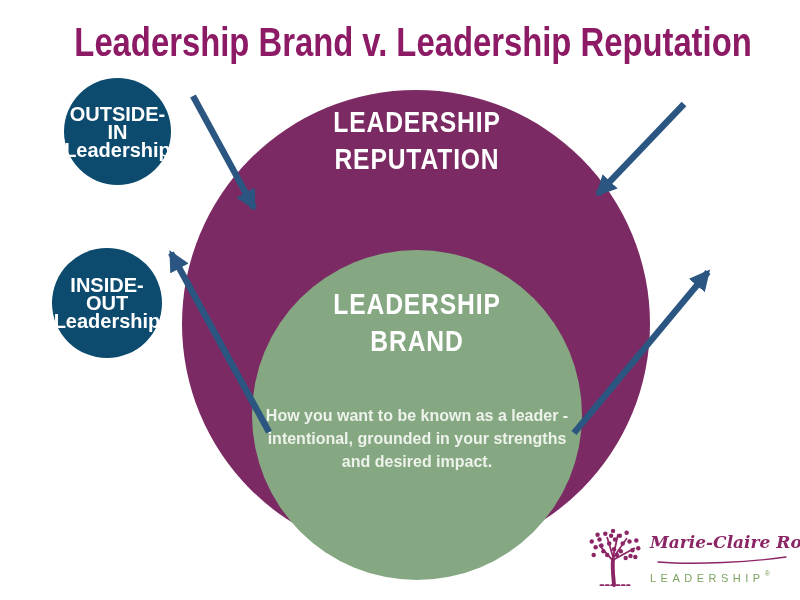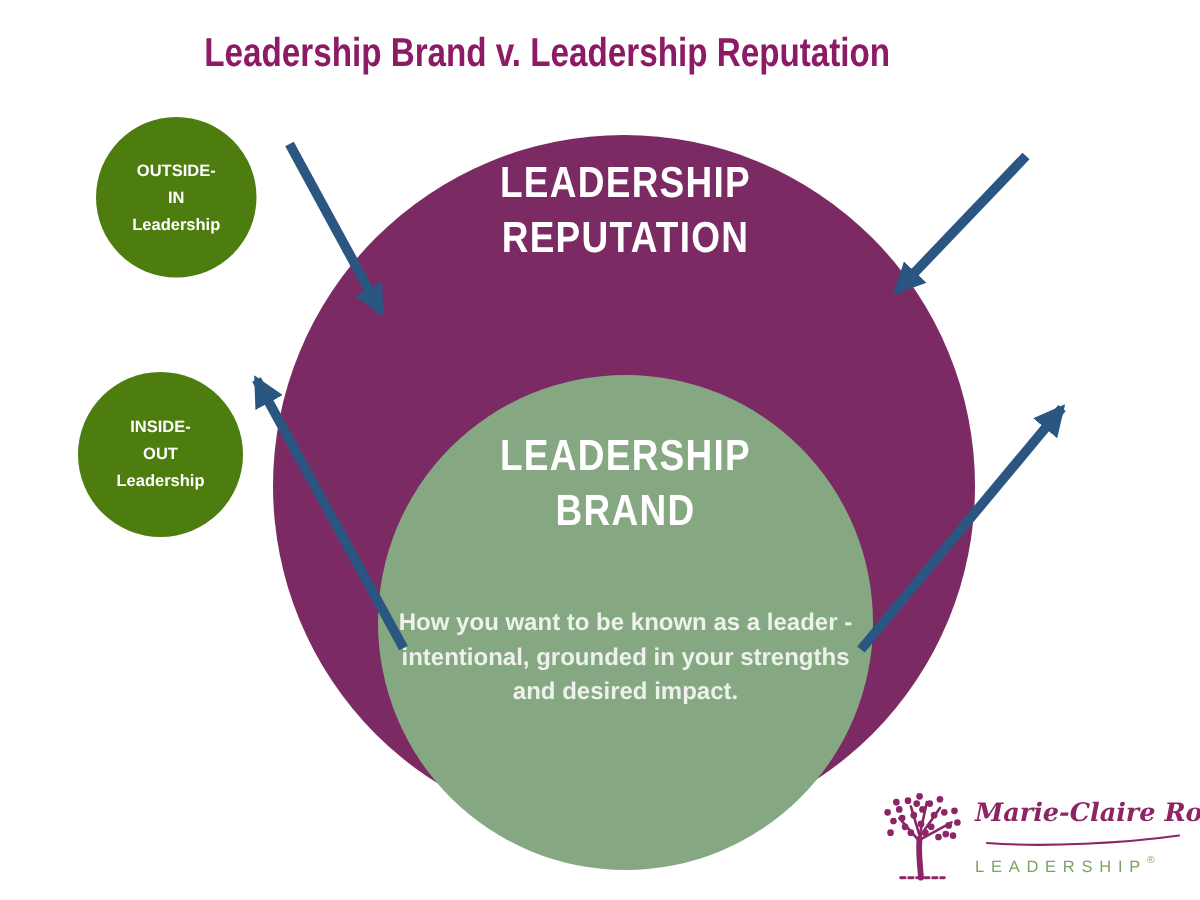--- a/index.html
+++ b/index.html
@@ -1,39 +1,39 @@
 <!DOCTYPE html>
 <html><head>
 <meta charset="utf-8">
 <style>
   * { margin:0; padding:0; box-sizing:border-box; }
   html,body { width:800px; height:600px; }
   body { font-family:"Liberation Sans", sans-serif; background:#ffffff; }
   .stage { position:relative; width:800px; height:600px; background:#ffffff; overflow:hidden; }
 
-  .title { position:absolute; top:20px; left:12px; width:706px; text-align:center;
-           font-weight:bold; font-size:27px; color:#8c1a64; }
+  .title { position:absolute; top:20px; left:0; width:706px; text-align:center;
+           font-weight:bold; font-size:40px; color:#8c1a64; }
   .title span { display:inline-block; transform:scaleX(.82); transform-origin:center; white-space:nowrap; }
 
   .circle { position:absolute; border-radius:50%; }
   .outer-circle { left:182px; top:90px; width:468px; height:468px; background:#7c2a63; }
   .inner-circle { left:252px; top:250px; width:330px; height:330px; background:#85a883; }
 
   .heading { position:absolute; width:300px; text-align:center; color:#ffffff;
              font-weight:bold; font-size:29px; line-height:37px; }
   .heading div { transform:scaleX(.85); transform-origin:center; letter-spacing:1px; white-space:nowrap; }
   .h-outer { left:267px; top:104px; }
   .h-inner { left:267px; top:286px; }
 
   .desc { position:absolute; text-align:center; font-size:16px; line-height:23px; }
   .d-outer { left:262px; top:195px; width:310px; color:#ecd3e4; }
   .d-inner { left:260px; top:404px; width:314px; color:#edf2ea;font-weight:bold; }
 
-  .bubble { position:absolute; border-radius:50%; background:#4d7c0f; color:#ffffff;
-            font-weight:bold; font-size:11px; line-height:18px; display:flex;
+  .bubble { position:absolute; border-radius:50%; background:#0c4a6e; color:#ffffff;
+            font-weight:bold; font-size:20px; line-height:18px; display:flex;
             flex-direction:column; align-items:center; justify-content:center; text-align:center; }
   .b-outside { left:64px; top:78px; width:107px; height:107px; }
   .b-inside  { left:52px; top:248px; width:110px; height:110px; }
 
   .arrows { position:absolute; left:0; top:0; width:800px; height:600px; pointer-events:none; }
 
   .logo { position:absolute; left:584px; top:524px; width:212px; height:72px; }
   .logo .tree { position:absolute; left:0; top:2px; }
   .logo-name { position:absolute; left:66px; top:8px; width:146px;
                font-family:"DejaVu Serif", serif; font-style:italic; font-weight:bold;

